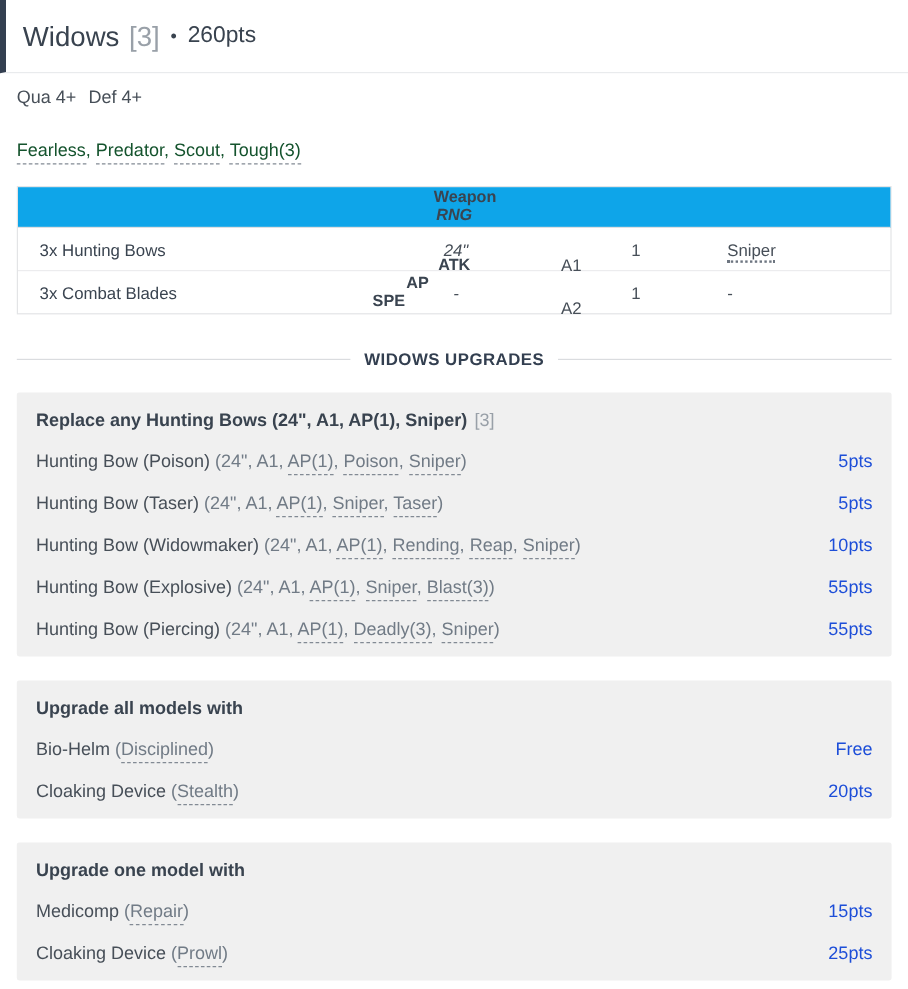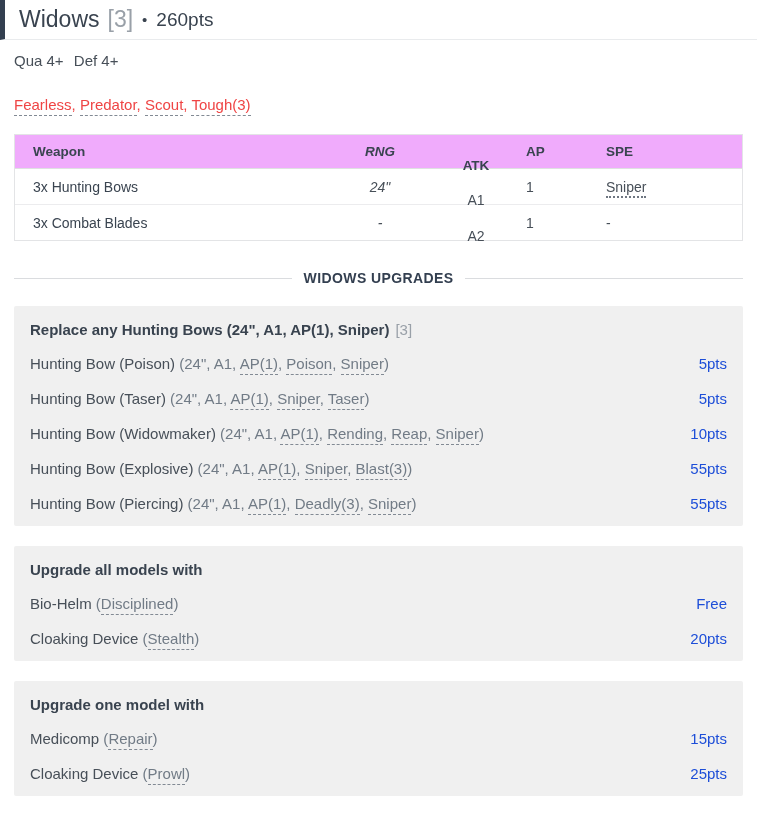--- a/index.html
+++ b/index.html
@@ -7,57 +7,58 @@
     width:757px; height:824px;
     background:#ffffff;
     font-family:"Liberation Sans", sans-serif;
     color:#474f58;
     overflow:hidden;
   }
   .unit-card { width:757px; height:824px; background:#fff; }
 
   
   .header {
-    height:40px;
+    height:61px;
     border-left:5px solid #333f50;
     border-bottom:1px solid #e9ebed;
     display:flex; align-items:center;
     padding-left:14px; box-sizing:border-box;
   }
   .unit-title { font-size:23px; color:#39434f; }
   .unit-count { font-size:23px; color:#99a0a8; margin-left:8px; }
   .unit-bullet { font-size:15px; color:#39434f; margin:0 9px; }
   .unit-points { font-size:19px; color:#39434f; }
 
   .content { padding:0 14px; }
 
   
   .stats-line { margin-top:12px; font-size:15px; color:#474f58; }
   .stats-line span { margin-right:6px; }
-  .traits-line { margin-top:27px; font-size:15px; color:#ef4444; }
+  .traits-line { margin-top:27px; font-size:15px; color:#14532d; }
 
   .rule {
     border-bottom:1px dashed #828a94;
     padding-bottom:2px;
     cursor:pointer;
   }
   .rule.dotted { border-bottom:2px dotted #6e7681; padding-bottom:1px; }
 
   
   .weapons-table {
     margin-top:21px;
     border:1px solid #e3e4e6;
     font-size:14px;
   }
   .wt-row { display:flex; align-items:center; }
   .wt-head {
-    background:#f0abfc;
+    background:#0ea5e9;
     border-bottom:1px solid #dfe0e2;
     font-weight:bold; font-size:13.5px; color:#3a4450;
     height:33px;
+    flex-direction:column;
   }
   .wt-body { height:35px; color:#474f58; }
   .wt-body.sep { border-bottom:1px solid #ececee; }
   .c-weapon { flex:1; padding-left:18px; text-align:left; }
   .wt-head .c-weapon { font-weight:bold; }
   .wt-body .c-weapon { font-weight:normal; color:#3a4450; }
   .c-rng { width:92px; text-align:center;font-style:italic; }
   .c-atk { width:100px; text-align:center;margin-top:27px; }
   .c-ap  { width:80px; }
   .c-spe { width:136px; text-align:left; }

